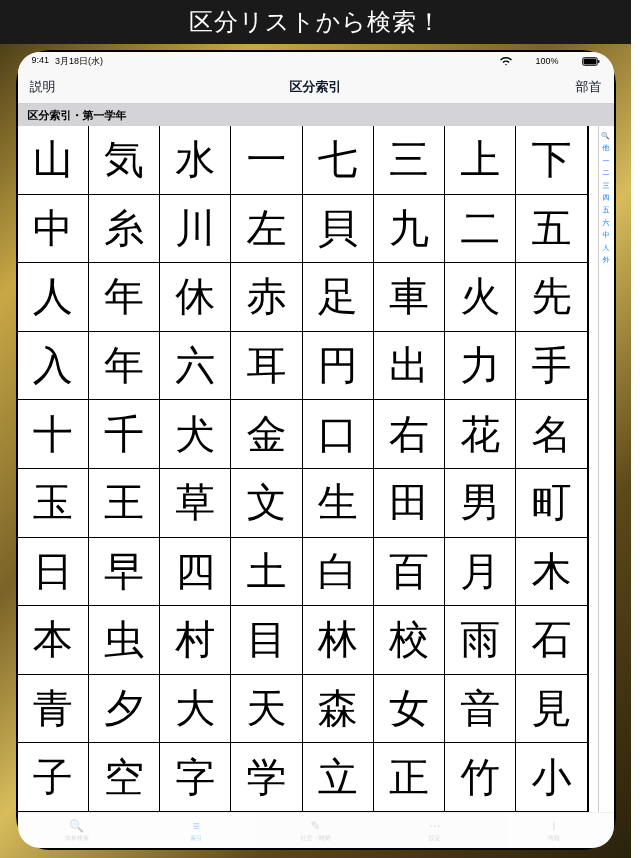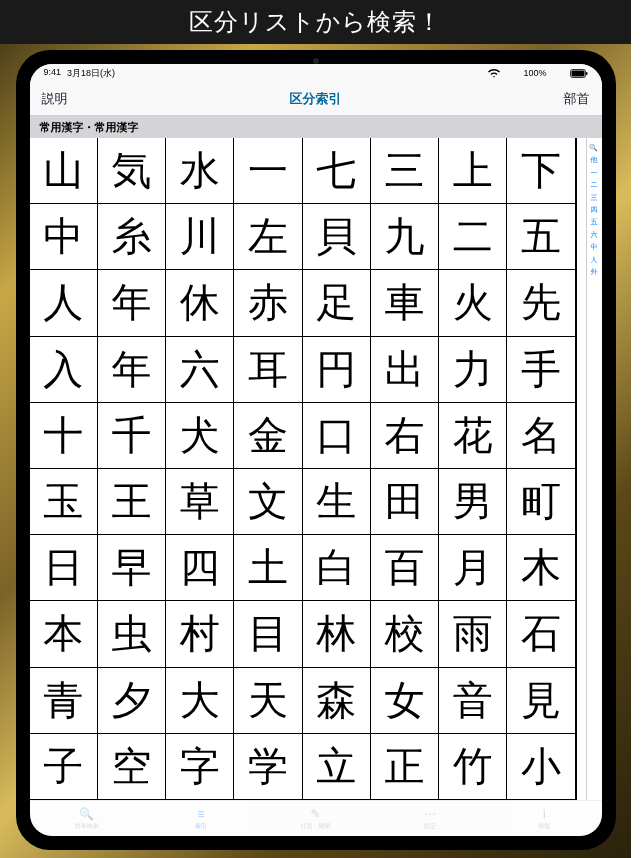--- a/index.html
+++ b/index.html
@@ -16,21 +16,21 @@
     font-size: 24px;
     font-weight: 500;
     display: flex; align-items: center; justify-content: center;
     letter-spacing: 1px;
   }
   .tablet {
     margin-top: 6px;
     width: 600px; height: 800px;
     background: #000;
     border-radius: 34px;
-    padding: 14px;
+    padding: 2px;
     position: relative;
   }
   .screen {
     width: 100%; height: 100%;
     background: #fff;
     border-radius: 22px;
     overflow: hidden;
     display: flex; flex-direction: column;
     position: relative;
   }
@@ -48,21 +48,21 @@
   .wifi-icon, .battery-icon { display: inline-flex; align-items: center; }
   .nav-bar {
     height: 34px;
     display: flex; align-items: center; justify-content: space-between;
     padding: 0 12px;
     font-size: 13px;
     border-bottom: 1px solid #d0d0d0;
     background: #f8f8f8;
   }
   .nav-btn { color: #0f172a; cursor: pointer; }
-  .nav-title { color: #0369a1; font-weight: 600; font-size: 13px; }
+  .nav-title { color: #0f172a; font-weight: 600; font-size: 13px; }
   .section-header {
     height: 22px;
     background: #d4d4d8;
     color: #000;
     font-size: 11px;
     font-weight: 600;
     display: flex; align-items: center;
     padding: 0 10px;
   }
   .content-area {
@@ -161,21 +161,21 @@
         </div>
       </div>
 
       <div class="nav-bar">
         <span class="nav-btn">説明</span>
         <span class="nav-title">区分索引</span>
         <span class="nav-btn">部首</span>
       </div>
 
       <div class="section-header">
-        <span>常用漢字・常用漢字</span>
+        <span>区分索引・第一学年</span>
       </div>
 
       <div class="content-area">
         <div class="grid" id="kanji-grid">
             <div class="cell">山</div>
             <div class="cell">気</div>
             <div class="cell">水</div>
             <div class="cell">一</div>
             <div class="cell">七</div>
             <div class="cell">三</div>

